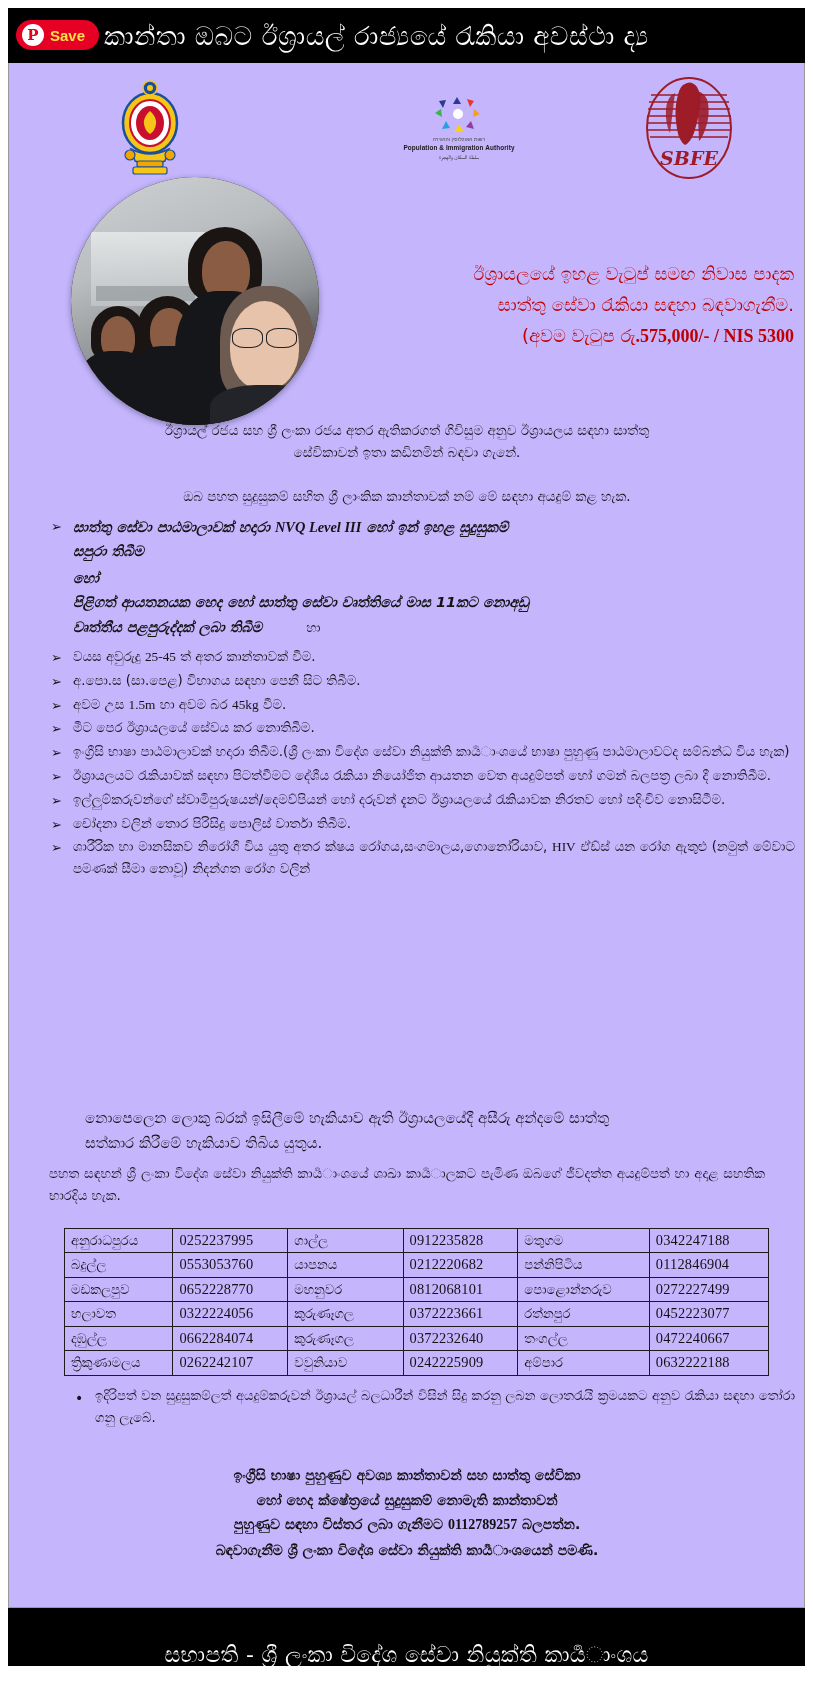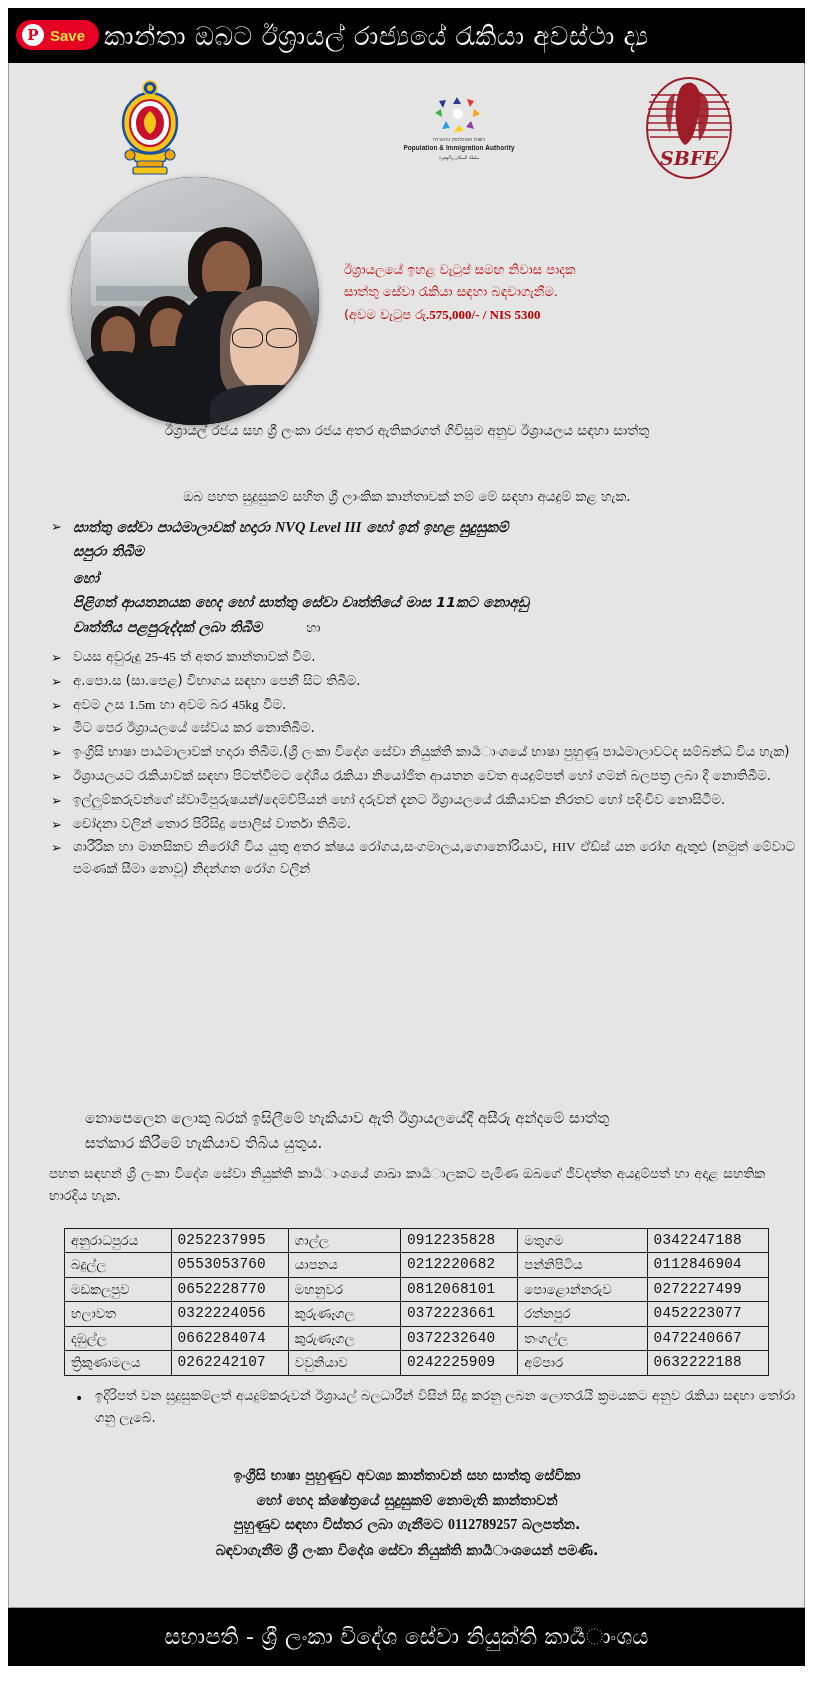--- a/index.html
+++ b/index.html
@@ -29,21 +29,21 @@
   .pin-badge{
     width:22px;height:22px;border-radius:50%;background:#fff;color:#e60023;
     display:flex;align-items:center;justify-content:center;
     font-size:15px;font-weight:bold;margin-right:6px;font-family:"DejaVu Serif",serif;
   }
   .pin-label{color:#fde047;font-size:15px;font-weight:bold;font-family:"Liberation Sans",sans-serif;}
 
   
   .frame{
     position:absolute;left:8px;top:63px;width:797px;height:1545px;
-    border:1px solid #9a9a9a;border-top:none;background:#e5e5e5;box-sizing:border-box;
+    border:1px solid #9a9a9a;border-top:none;background:#c4b5fd;box-sizing:border-box;
   }
 
   
   .logos{position:absolute;left:0;top:10px;width:795px;height:110px;}
   .emblem{position:absolute;left:110px;top:4px;width:62px;height:100px;}
   .pia-logo{position:absolute;left:385px;top:22px;width:130px;text-align:center;}
   .pia-mark{display:block;margin:0 auto 3px auto;width:52px;height:38px;}
   .pia-line{font-size:5.4px;line-height:1.45;color:#1a1a1a;letter-spacing:.1px;
             font-family:"Liberation Sans",sans-serif;white-space:nowrap;}
   .pia-line.he{font-size:5px;color:#444;}
@@ -79,21 +79,21 @@
   .w4-face{left:64%;top:50%;width:28%;height:36%;background:#e8c3ab;}
   .glasses{position:absolute;left:65%;top:61%;width:26%;height:7%;}
   .glasses:before,.glasses:after{content:"";position:absolute;top:0;width:44%;height:100%;
      border:1.6px solid #222;border-radius:40%;}
   .glasses:before{left:0;} .glasses:after{right:0;}
   .w4-torso{left:56%;top:84%;width:46%;height:22%;background:#22242a;border-radius:40% 40% 0 0;}
 
   
   .red-head{
     position:absolute;left:335px;top:196px;width:450px;
-    color:#c00000;font-size:13px;line-height:1.72;text-align:left;font-weight:500;
+    color:#c00000;font-size:18px;line-height:1.72;text-align:right;font-weight:500;
   }
   .red-head .amt{font-weight:bold;font-family:"Liberation Serif","DejaVu Serif",serif;}
 
   
   .intro{
     position:absolute;left:40px;top:357px;width:716px;
     font-size:13.5px;line-height:1.62;text-align:center;color:#141414;
   }
   .intro .l2{display:block;}
   .intro2{
@@ -136,21 +136,21 @@
   }
 
   
   .tbl-wrap{position:absolute;left:55px;top:1165px;width:705px;}
   table.contacts{border-collapse:collapse;width:705px;}
   table.contacts td{
     border:1px solid #1c1c1c;padding:2px 6px;font-size:13.2px;line-height:1.35;
     height:19px;color:#111;
   }
   table.contacts td.num{
-    font-family:Liberation Mono, monospace;font-size:14.4px;
+    font-family:Liberation Serif, serif;font-size:14.4px;
     letter-spacing:.2px;
   }
   table.contacts td.c0{width:105px;}
   table.contacts td.c1{width:112px;}
   table.contacts td.c2{width:118px;}
   table.contacts td.c3{width:112px;}
   table.contacts td.c4{width:130px;}
   table.contacts td.c5{width:118px;}
 
   
@@ -164,21 +164,21 @@
   .closing{
     position:absolute;left:40px;top:1400px;width:716px;text-align:center;
     font-size:14px;line-height:1.75;font-weight:bold;color:#111;
   }
   .closing .ltn{font-family:"Liberation Serif","DejaVu Serif",serif;}
   .closing .ln{display:block;}
 
   
   .bottom-banner{
     position:absolute;left:8px;top:1608px;width:797px;height:58px;background:#000;
-    display:flex;align-items:center;justify-content:center;
+    display:flex;align-items:flex-end;justify-content:center;
   }
   .bottom-banner-text{color:#fff;font-size:22px;line-height:1;letter-spacing:.3px;}
 </style>
 </head>
 <body>
 
 <div class="page">
 
   <div class="top-banner">
     <div class="top-banner-text">කාන්තා ඔබට ඊශ්‍රායල් රාජ්‍යයේ රැකියා අවස්ථා ‍ද්‍ය</div>
@@ -264,20 +264,21 @@
     <div class="red-head">
       <div>ඊශ්‍රායලයේ ඉහළ වැටුප් සමඟ නිවාස පාදක</div>
       <div>සාත්තු සේවා රැකියා සඳහා බඳවාගැනීම.</div>
       <div>
         <span>(අවම වැටුප රු</span><span class="amt">.575,000/- / NIS 5300</span>
       </div>
     </div>
 
     <div class="intro">
       <span class="l2">ඊශ්‍රායල් රජය සහ ශ්‍රී ලංකා රජය අතර ඇතිකරගත් ගිවිසුම අනුව ඊශ්‍රායලය සඳහා සාත්තු</span>
+      <span class="l2">සේවිකාවන් ඉතා කඩිනමින් බඳවා ගැනේ.</span>
     </div>
     <div class="intro2">ඔබ පහත සුදුසුකම් සහිත ශ්‍රී ලාංකික කාන්තාවක් නම් මේ සඳහා අයදුම් කළ හැක.</div>
 
     <div class="bullets">
 
       <div class="bullet em">
         <span class="mk">➢</span>
         <span>සාත්තු සේවා පාඨමාලාවක් හදාරා </span><span class="ltn">NVQ Level III</span><span> හෝ ඉන් ඉහළ සුදුසුකම්</span>
         <div>සපුරා තිබීම</div>
       </div>

